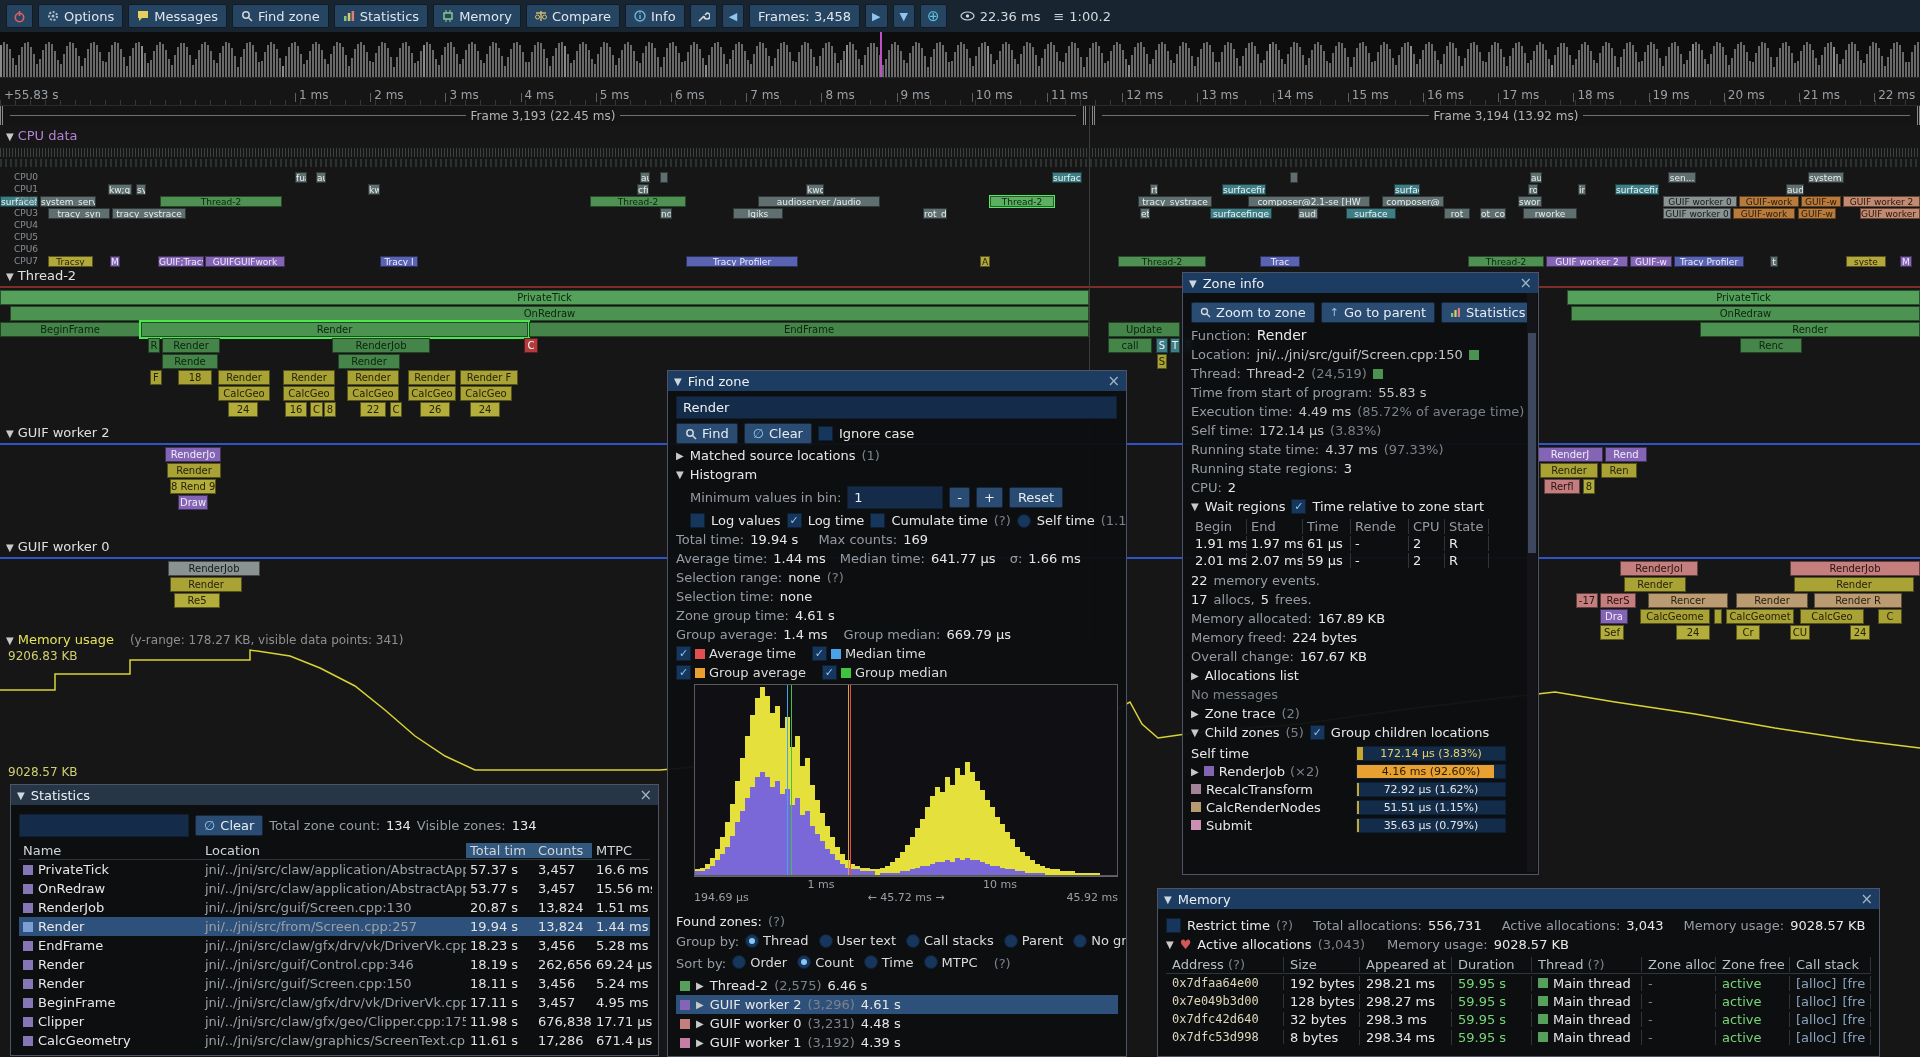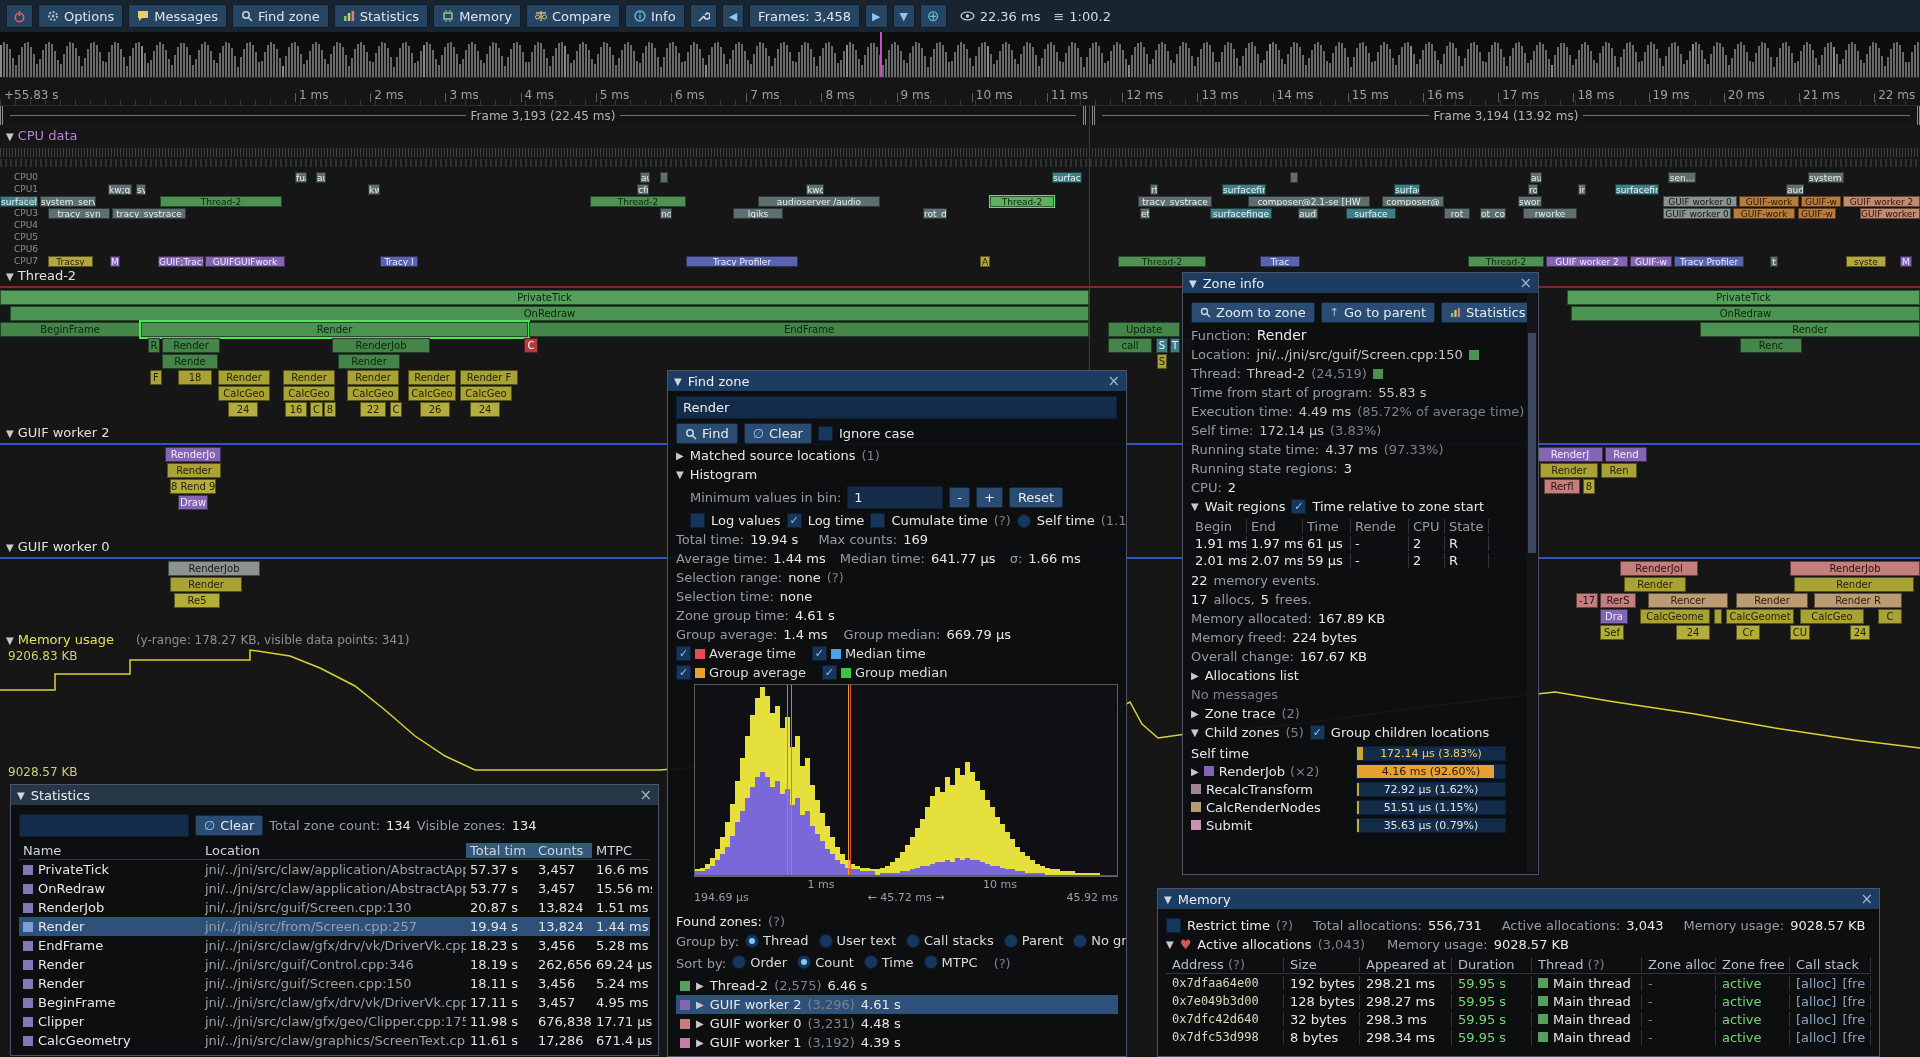--- a/index.html
+++ b/index.html
@@ -44,21 +44,21 @@
 .c-y1{background:#a9a335;color:#26230a}.c-y2{background:#b3ad3c;color:#26230a}
 .c-re{background:#b23c3c;color:#fff}.c-pu{background:#8465b5;color:#f0eaf8}.c-pk{background:#c47e7e;color:#2a1212}
 .c-tan{background:#bb9c72;color:#281f10}.c-te{background:#3f7d84;color:#e8f4f6}
 .c-gy{background:#5f6e6e;color:#e6eeee}.c-gy2{background:#8a9292;color:#141a1a}
 .c-or{background:#b87b3c;color:#2a1a08}.c-sa{background:#c28a70;color:#2a160c}
 .c-bl{background:#5a62b2;color:#eef}.c-yw{background:#b3a83c;color:#262208}
 .c-green{background:#4e9152;color:#0c2410}.c-greenhl{background:#5cb061;color:#0c2410;outline:1px solid #52e860}
 
 .memhdr{position:absolute;left:6px;top:632px;font-size:13px;z-index:1}
 .memhdr .tri{color:#c9c9c9;margin-right:4px;font-size:10px}
-.memhdr .t{color:#e3e35a}.memhdr .s{color:#8f8f8f;font-size:12px;margin-left:22px}
+.memhdr .t{color:#e3e35a}.memhdr .s{color:#8f8f8f;font-size:12px;margin-left:16px}
 .memlabel{position:absolute;left:8px;font-size:12px;color:#cfcf70;z-index:1}
 #memsvg{position:absolute;left:0;top:640px;z-index:0}
 
 .win{position:absolute;background:rgba(13,14,17,.965);border:1px solid #4e5468;z-index:20;font-size:13px}
 .wtitle{height:20px;background:#1d3c61;display:flex;align-items:center;gap:6px;padding:0 6px;color:#ecf0f4}
 .wtitle .tri{font-size:10px;color:#cfd6dd}
 .wclose{margin-left:auto;color:#9fb4c8;font-size:15px;line-height:1}
 .wbody{position:relative;padding:5px 8px;overflow:hidden}
 .row{display:flex;align-items:center;gap:6px;margin:4px 0;white-space:nowrap}
 .lab{color:#969ca4}.val{color:#e8e8e8}.val2{color:#c6c6c6}.dim{color:#7c828a}.grn{color:#77d677}

